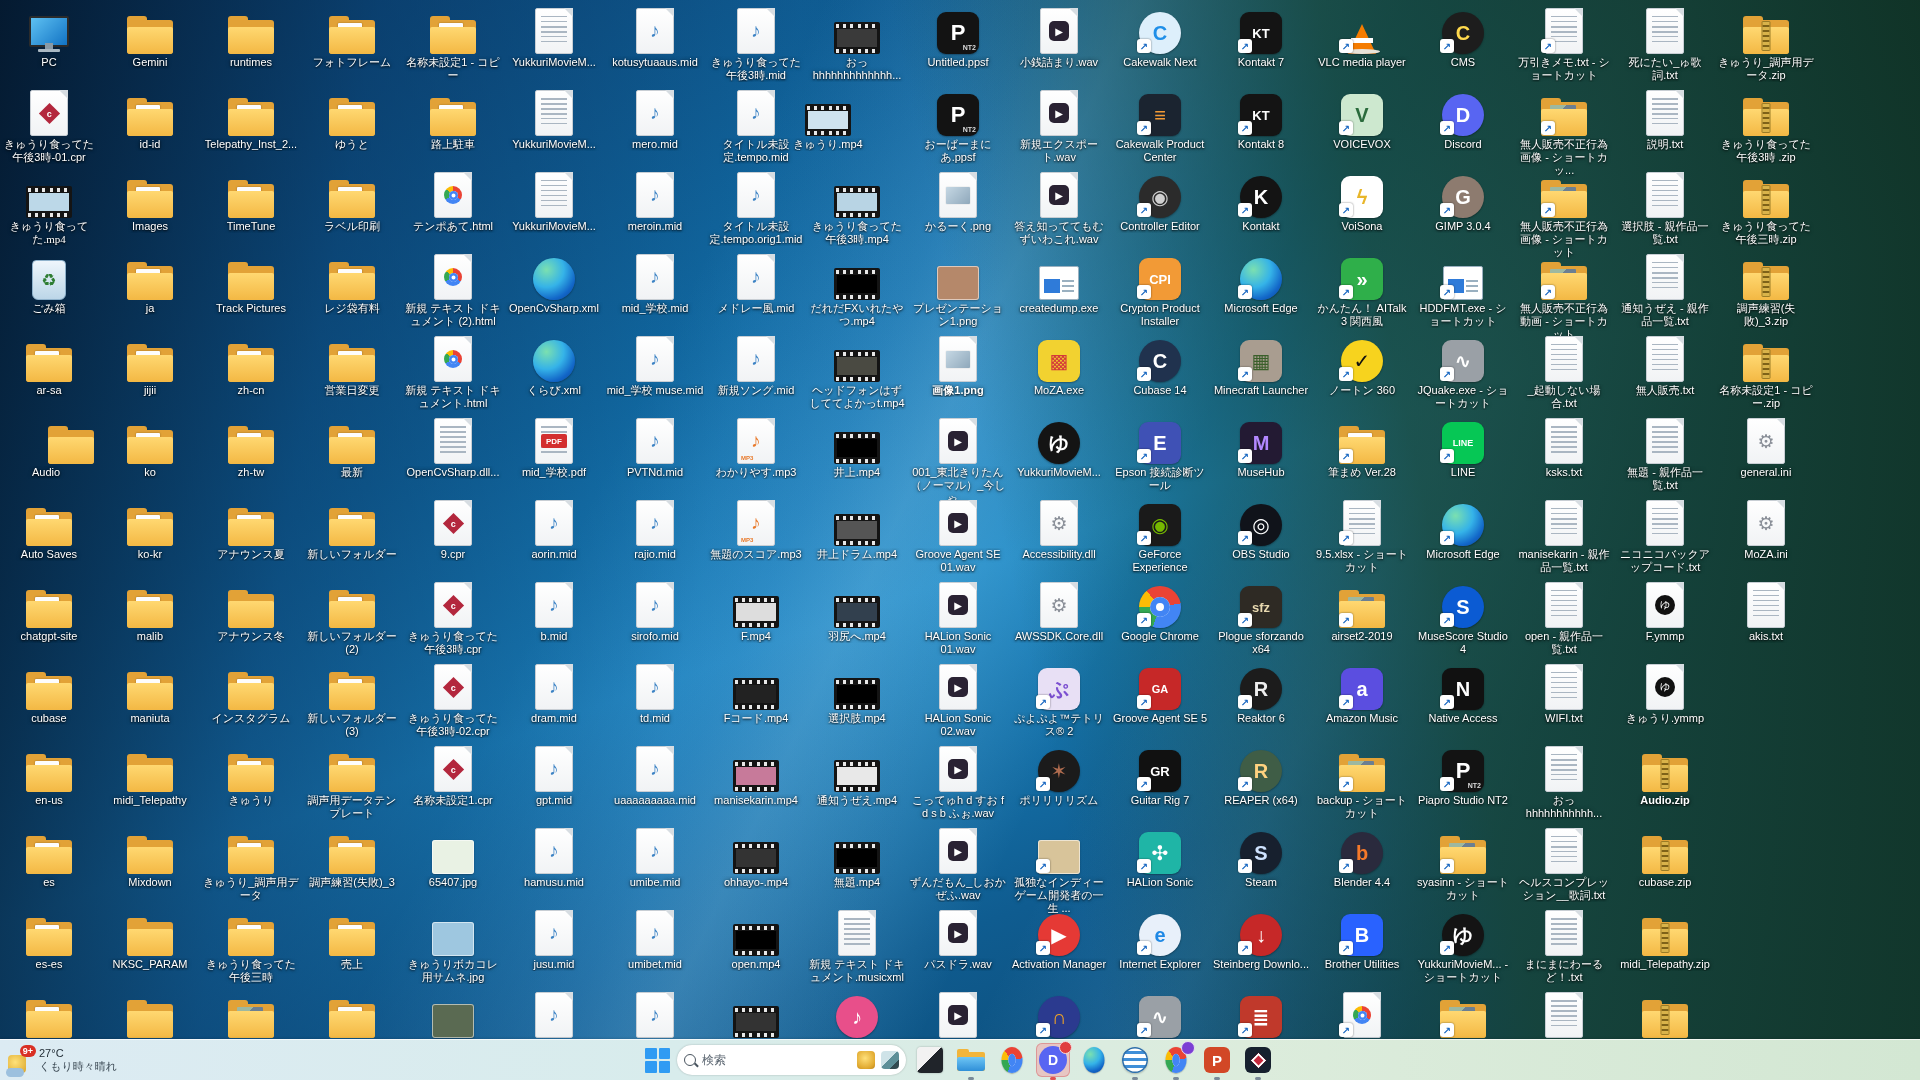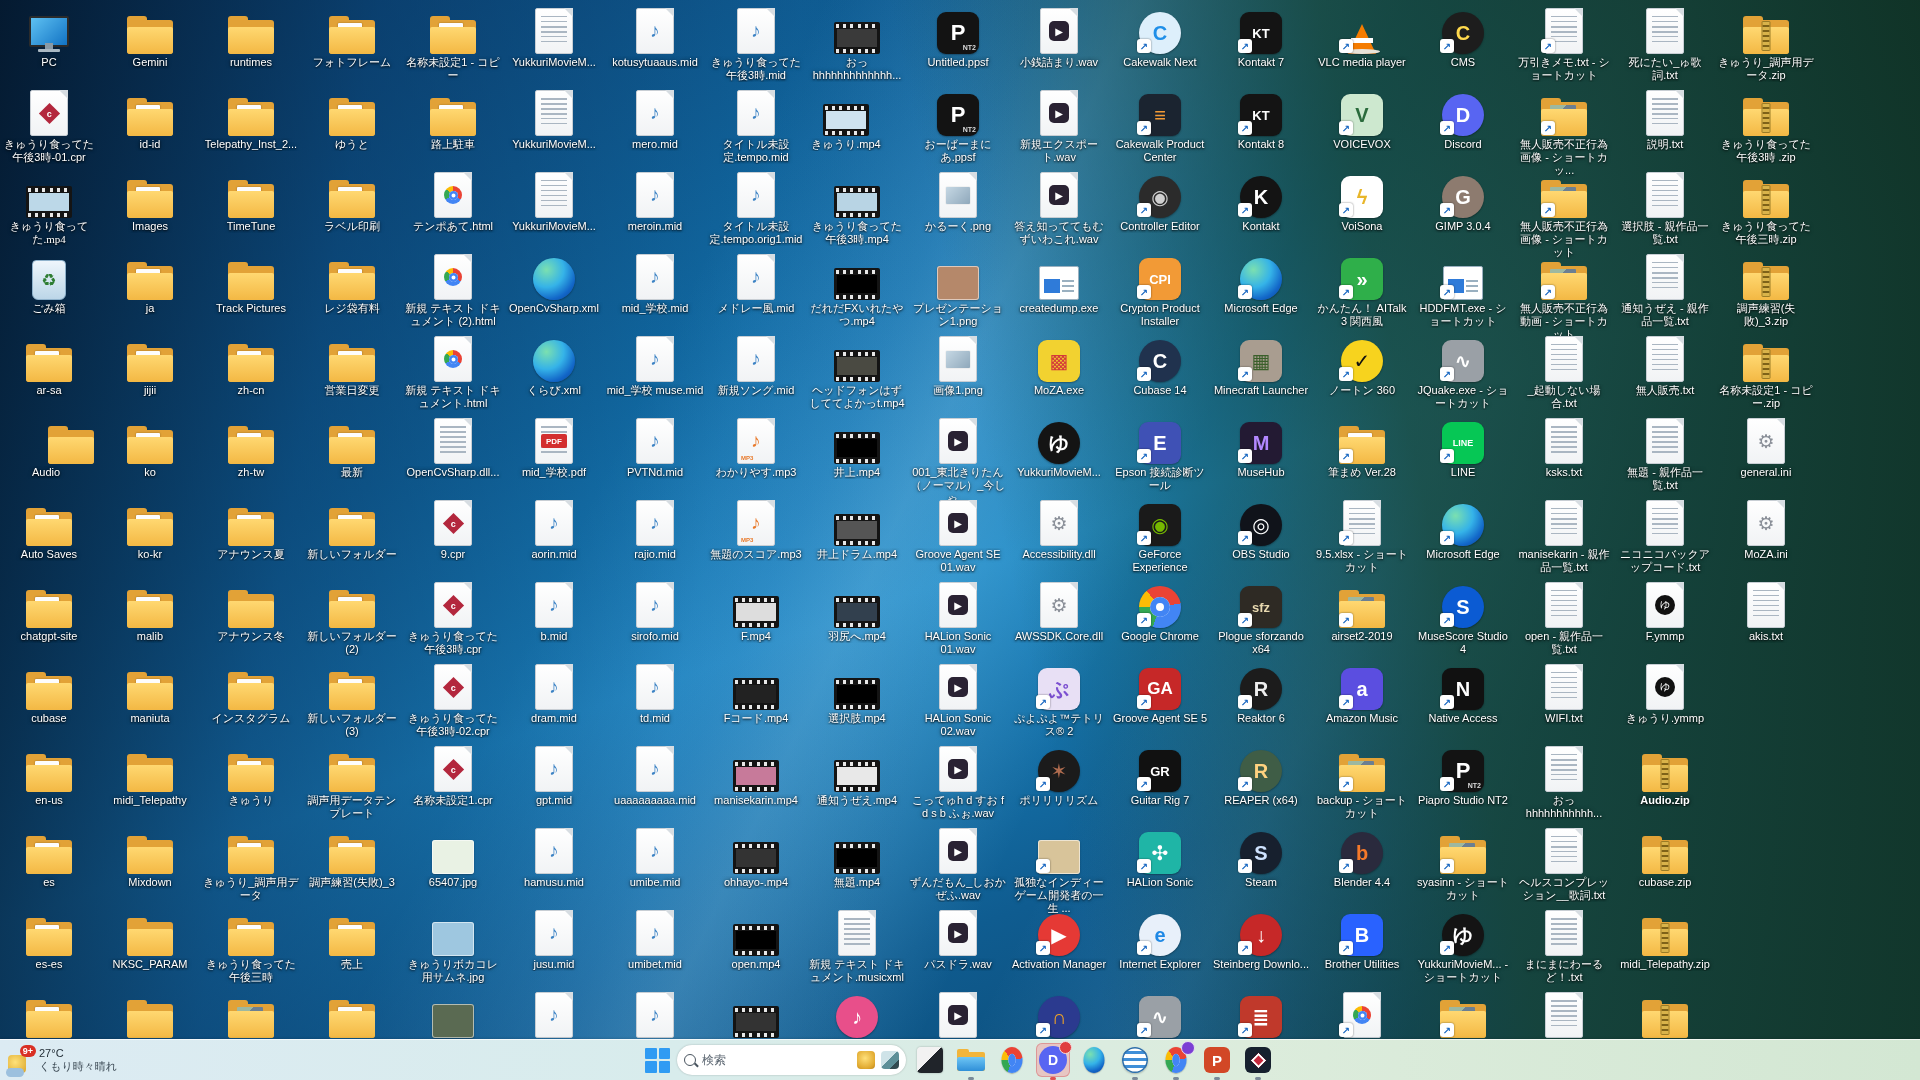--- a/index.html
+++ b/index.html
@@ -392,21 +392,21 @@
     </div>
     <div class="cell" style="left: 710px; top: 88px;">
       <div class="ic">
         <span class="page">
           <i class="cor"></i>
           <span class="glyph" style="color:#3b82c4">♪</span>
         </span>
       </div>
       <div class="lb">タイトル未設定.tempo.mid</div>
     </div>
-    <div class="cell" style="left: 800px; top: 88px;">
+    <div class="cell" style="left: 782px; top: 88px;">
       <div class="ic">
         <span class="film">
           <i class="fc" style="background:#cfe3ef"></i>
         </span>
       </div>
       <div class="lb">きゅうり.mp4</div>
     </div>
     <div class="cell" style="left: 912px; top: 88px;">
       <div class="ic">
         <span class="pp">P<i>NT2</i></span>
@@ -874,21 +874,21 @@
       <div class="lb">新規ソング.mid</div>
     </div>
     <div class="cell" style="left: 811px; top: 334px;">
       <div class="ic">
         <span class="film">
           <i class="fc" style="background:#4a4a42"></i>
         </span>
       </div>
       <div class="lb">ヘッドフォンはずしててよかっt.mp4</div>
     </div>
-    <div class="cell" style="left: 912px; top: 334px;">
+    <div class="cell" style="left: 912px; top: 334px; font-weight: bold;">
       <div class="ic">
         <span class="page">
           <i class="cor"></i>
           <span class="thumbrect"></span>
         </span>
       </div>
       <div class="lb">画像1.png</div>
     </div>
     <div class="cell" style="left: 1013px; top: 334px;">
       <div class="ic">
@@ -1550,21 +1550,21 @@
     </div>
     <div class="cell" style="left: 1013px; top: 662px;">
       <div class="ic">
         <span class="app" style="background:#e8e0f5;color:#7b4fd0;font-size:20px;">ぷ</span>
         <span class="sc">↗</span>
       </div>
       <div class="lb">ぷよぷよ™テトリス® 2</div>
     </div>
     <div class="cell" style="left: 1114px; top: 662px;">
       <div class="ic">
-        <span class="app" style="background:#c62828;color:#fff;font-size:17px;">GA</span>
+        <span class="app" style="background:#c62828;color:#fff;font-size:11px;">GA</span>
         <span class="sc">↗</span>
       </div>
       <div class="lb">Groove Agent SE 5</div>
     </div>
     <div class="cell" style="left: 1215px; top: 662px;">
       <div class="ic">
         <span class="app" style="background:#1c1c1c;color:#eee;font-size:20px;border-radius:50%;">R</span>
         <span class="sc">↗</span>
       </div>
       <div class="lb">Reaktor 6</div>

